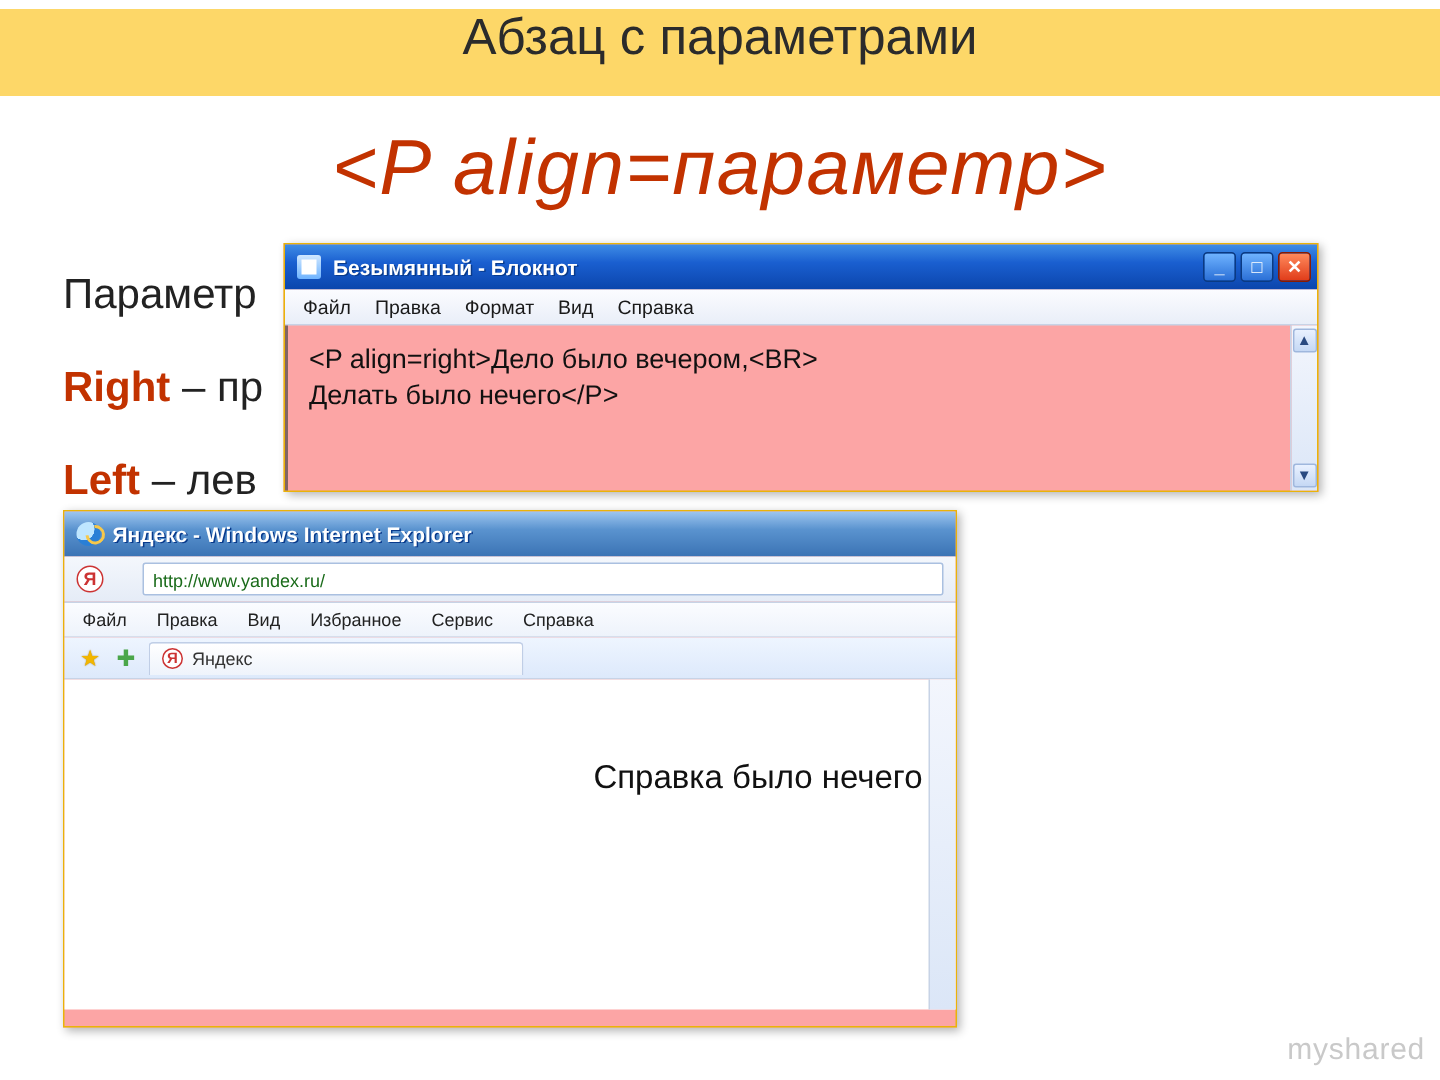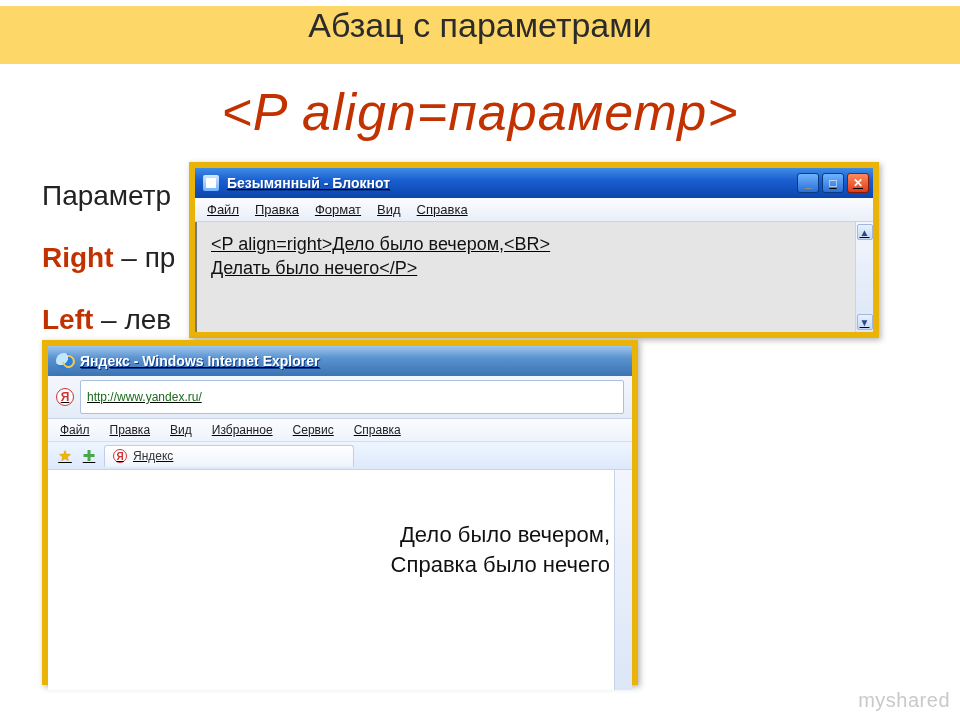--- a/index.html
+++ b/index.html
@@ -17,21 +17,21 @@
     position: absolute; left: 0; top: 82px; width: 960px;
     text-align: center; font-size: 52px; color: #c23200; font-style: italic;
     letter-spacing: 1px;
   }
 
   .bullets { position: absolute; left: 42px; top: 168px; font-size: 28px; color: #222; line-height: 2.0; }
   .bullets .kw { color: #c23200; font-weight: bold; text-align: center; }
   .bullets .row { margin-bottom: 6px; }
 
   
-  .win { position: absolute; border: 6px solid #eab308; box-shadow: 2px 2px 6px rgba(0,0,0,.3); background: #e5e5e5; text-decoration: underline; }
+  .win { position: absolute; border: 1px solid #eab308; box-shadow: 2px 2px 6px rgba(0,0,0,.3); background: #fca5a5; }
   .np { left: 189px; top: 162px; width: 690px; }
   .tb {
     height: 30px; display: flex; align-items: center;
     background: linear-gradient(#3f8de6, #1a5fd0 40%, #0b45ac);
     padding: 0 4px 0 8px; gap: 8px; color: #fff;
   }
   .tb-icon { width: 16px; height: 16px; background: linear-gradient(#cfe7ff,#6eb3ff); border-radius: 2px; flex: 0 0 16px; }
   .tb-icon.np-i::after { content: ""; display: block; width: 10px; height: 10px; margin: 3px; background: #fff; }
   .tb-title { font-size: 14px; font-weight: bold; text-shadow: 1px 1px 0 #083a8c; white-space: nowrap; }
   .tb-spacer { flex: 1; }
@@ -66,22 +66,23 @@
   .ie-icon { width: 16px; height: 16px; border-radius: 50%; background: radial-gradient(circle at 30% 30%, #bfe6ff 0 45%, #2a7fd6 46% 100%); position: relative; }
   .ie-icon::after { content:""; position:absolute; left:6px; top:2px; width:9px; height:9px; border: 2px solid #f7c84a; border-left-color: transparent; border-radius:50%; transform: rotate(40deg);}
   .ie-toolbar1 {
     background: linear-gradient(#f4f7fc,#e5ecf7);
     border-bottom: 1px solid #c7d3e6; display: flex; align-items: center; gap: 6px;
     padding: 4px 8px;
   }
   .yx { width:18px; height:18px; border-radius:50%; background:#fff; border:1px solid #c33; display:flex; align-items:center; justify-content:center; font-size:12px; font-weight:bold; color:#c33;}
   .addr {
     flex: 1; height: 22px; background: #fff; border: 1px solid #aac0e0;
-    display: flex; align-items: center; padding: 16px 6px; font-size: 12px; color: #1a6b1a;
+    display: flex; align-items: flex-start; padding: 4px 6px; font-size: 12px; color: #1a6b1a;
     border-radius: 2px;
+    margin-left: 20px;
   }
   .menubar2 {
     background: linear-gradient(#fbfcff,#eef3fb);
     border-bottom: 1px solid #d6deec;
     display: flex; gap: 20px; padding: 4px 12px; font-size: 12px; color: #222;
   }
   .tabbar {
     background: linear-gradient(#eef5ff,#dde9fb);
     border-bottom: 1px solid #c7d3e6;
     display: flex; align-items: center; gap: 6px; padding: 3px 8px; height: 28px;
@@ -181,21 +182,20 @@
     <div class="tabbar">
       <div class="fav star">★</div>
       <div class="fav plus">✚</div>
       <div class="ie-tab">
         <div class="yx" style="width:14px;height:14px;font-size:10px">Я</div>
         <span>Яндекс</span>
       </div>
     </div>
     <div class="ie-content">
       <div class="ie-rightcol">
-        <div>Дело было вечером,</div>
         <div>Справка было нечего</div>
       </div>
       <div class="ie-scroll"></div>
     </div>
   </div>
 
   <div class="watermark">myshared</div>
 </div>
 
 </body></html>

